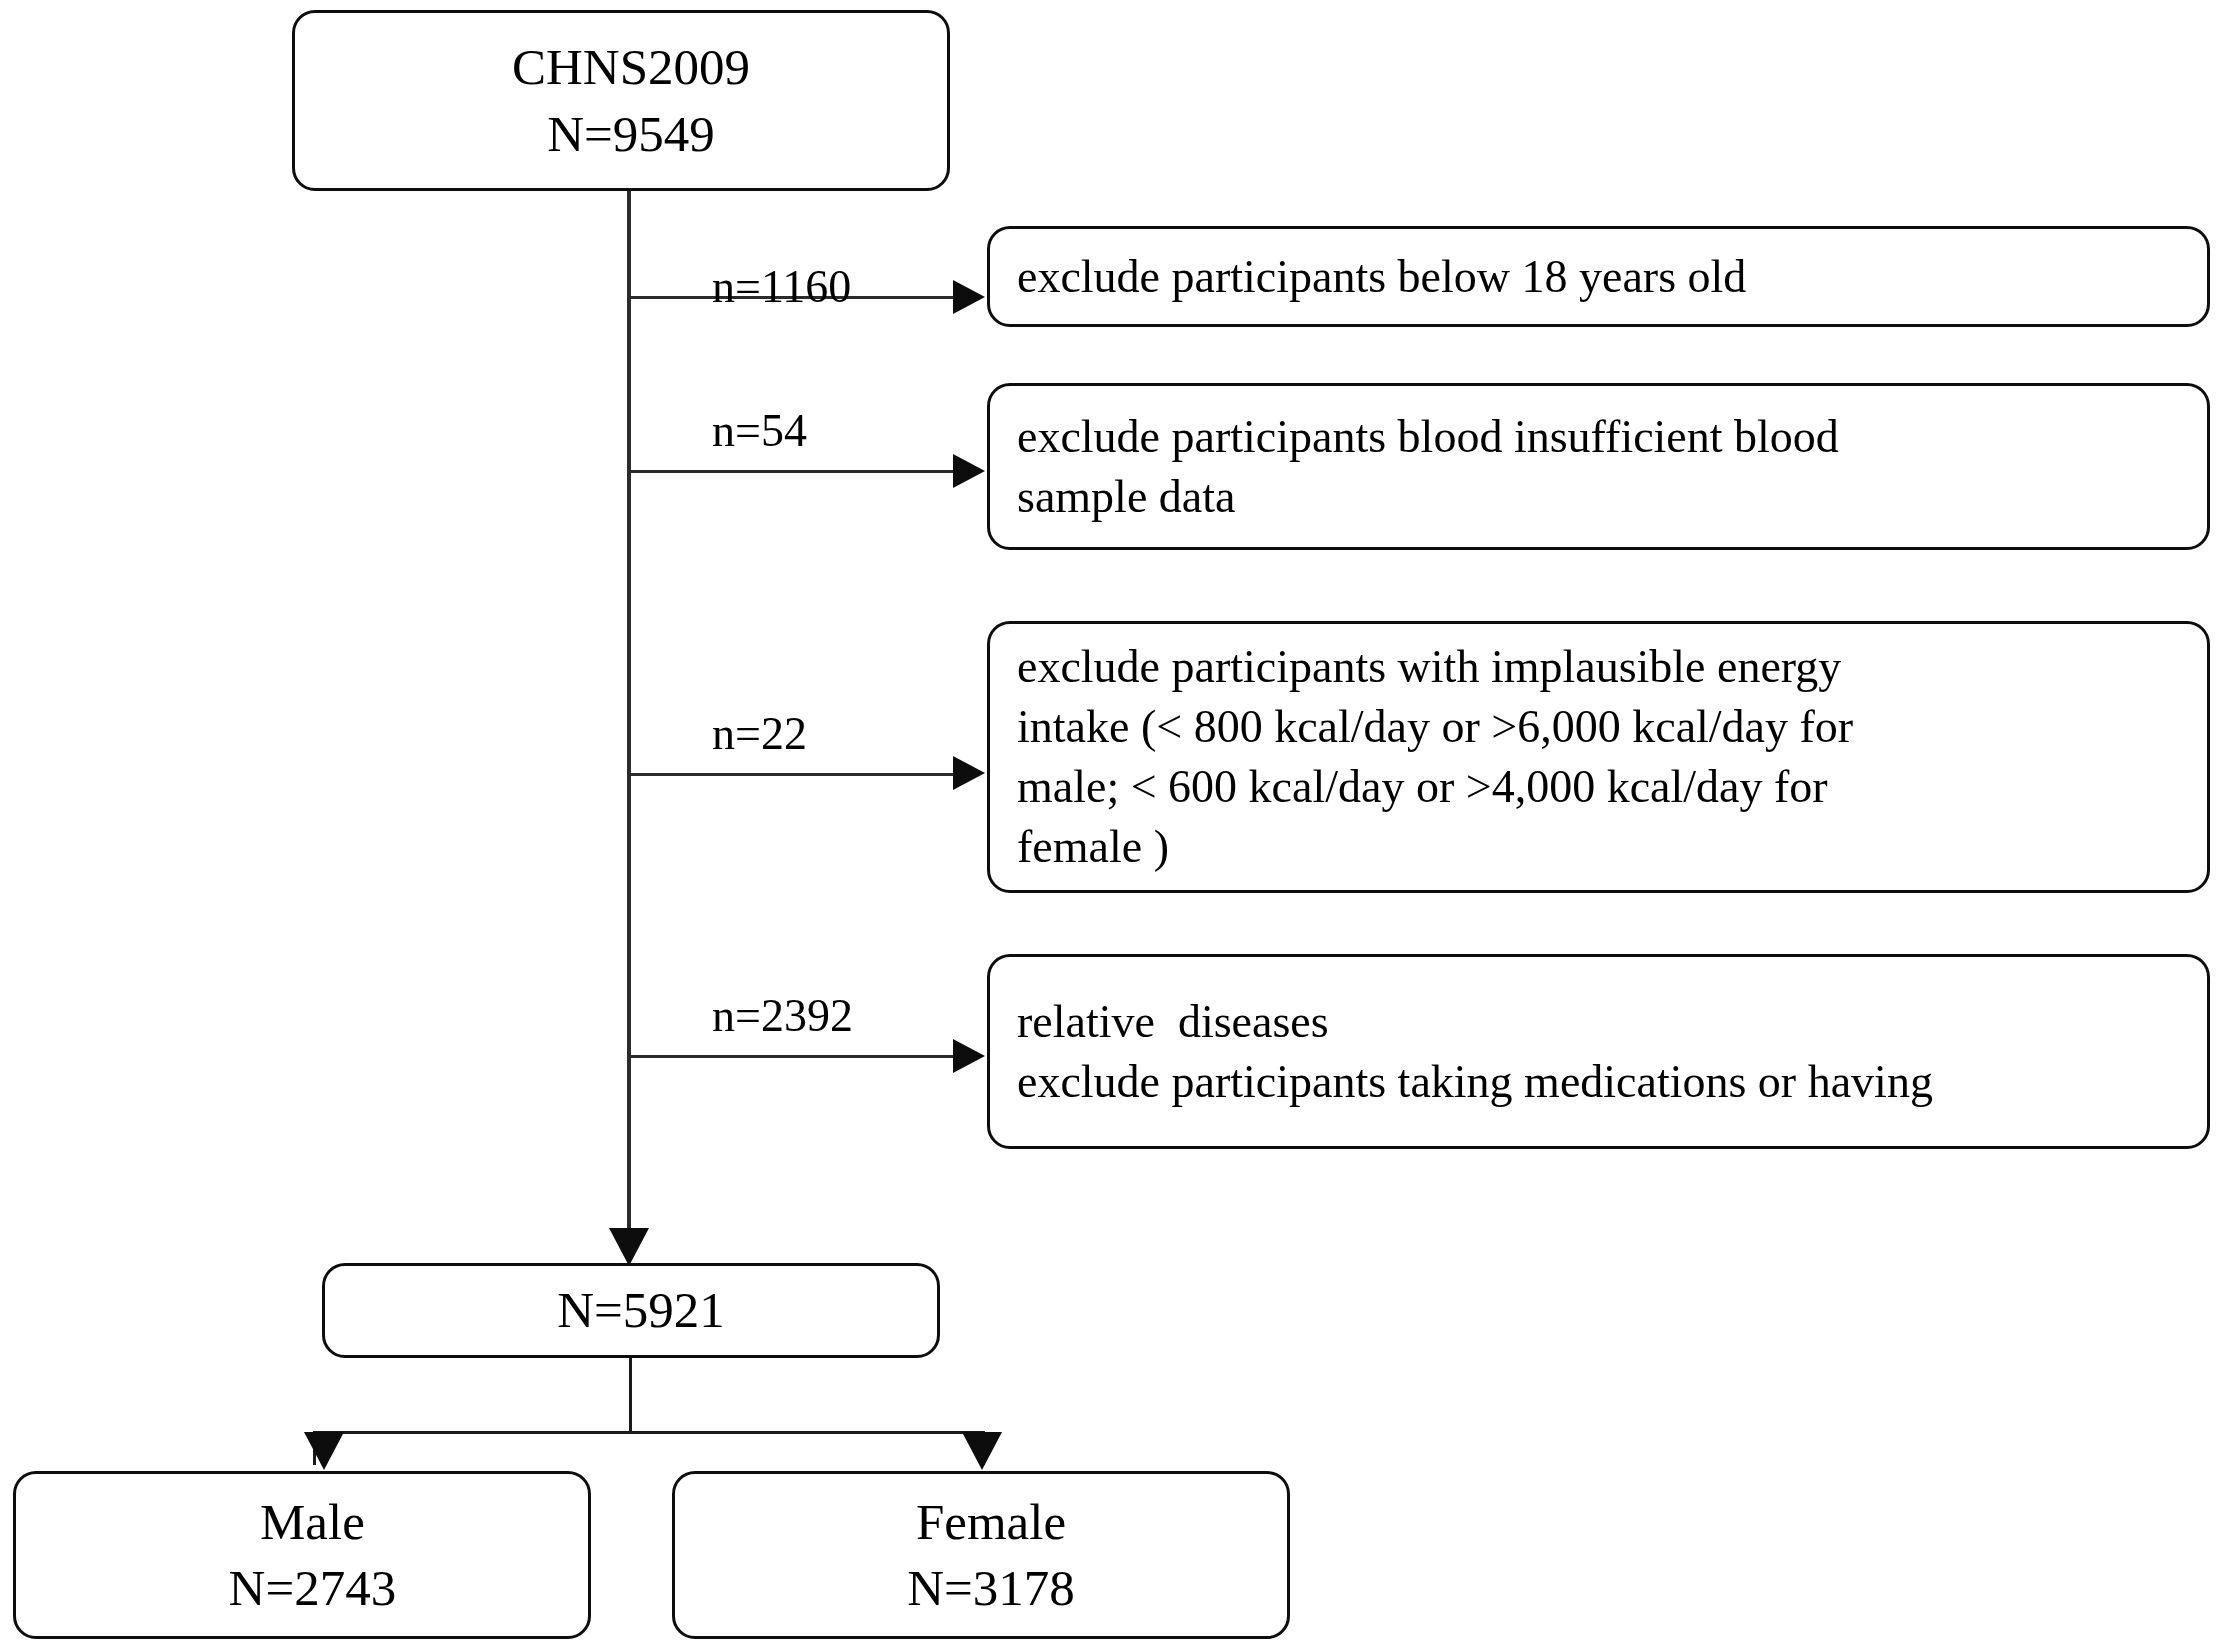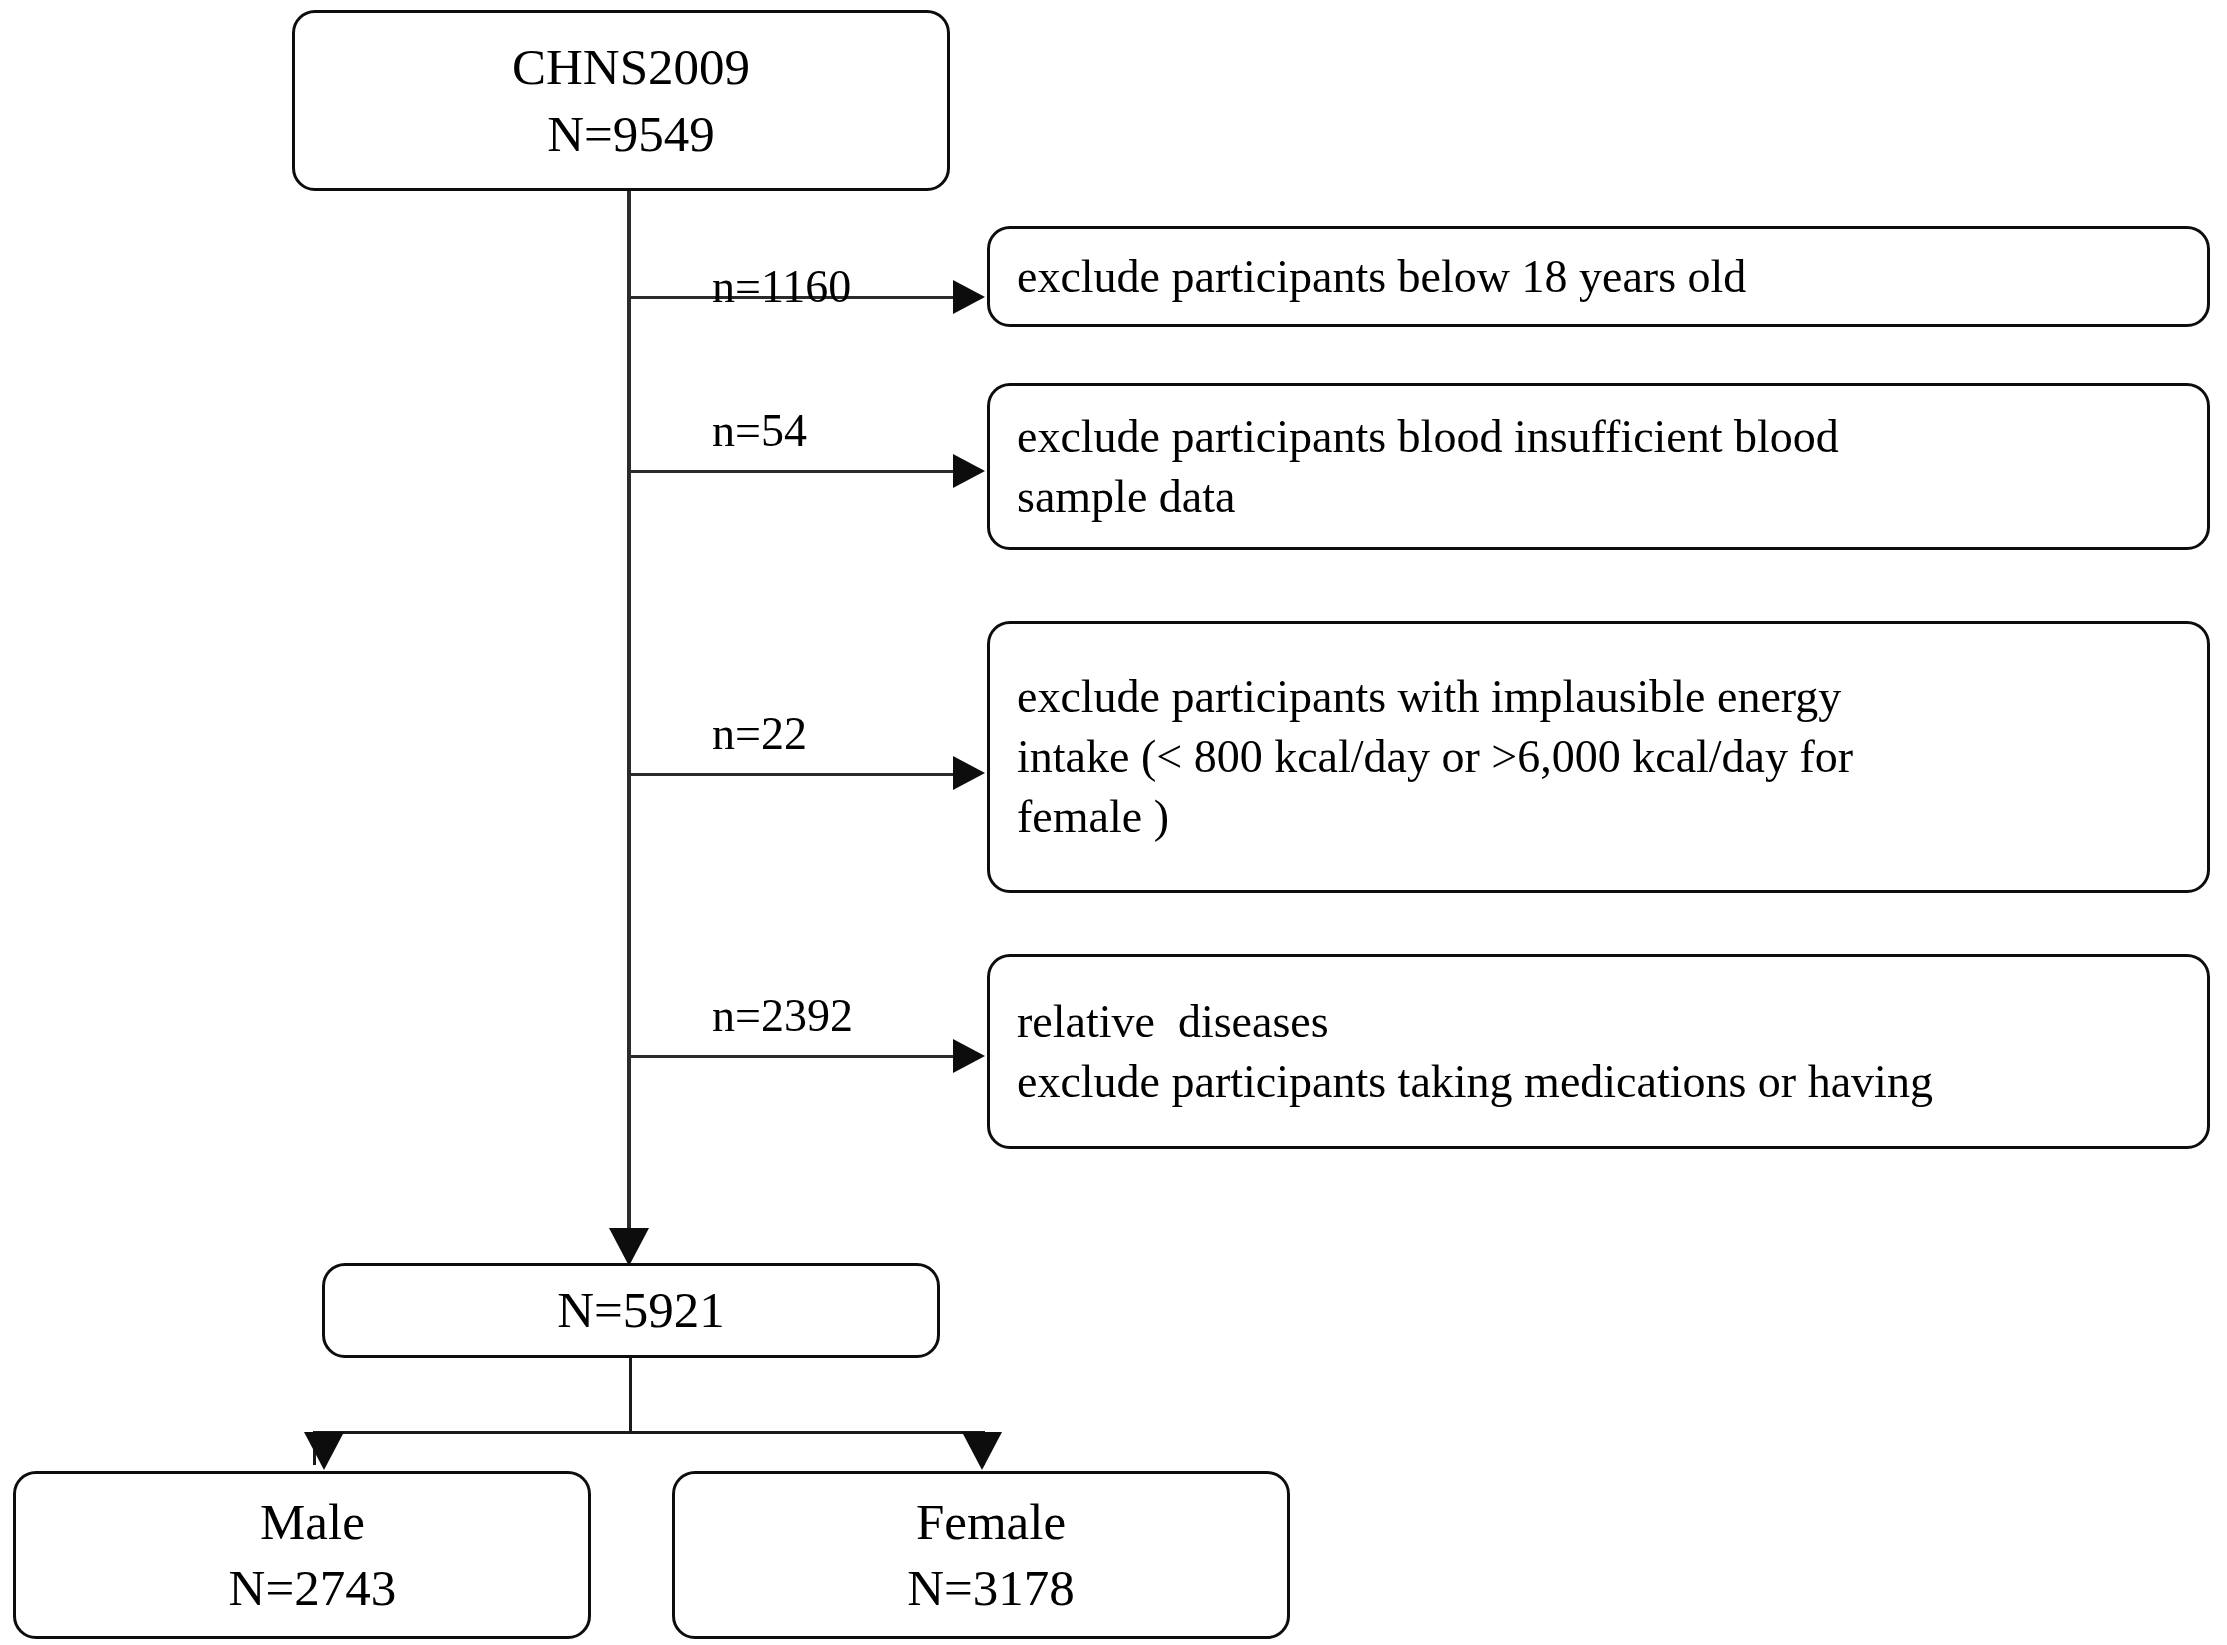--- a/index.html
+++ b/index.html
@@ -183,20 +183,21 @@
   </div>
 
   <div class="node node-ex ex2 left">
     <span class="line">exclude participants blood insufficient blood</span>
     <span class="line">sample data</span>
   </div>
 
   <div class="node node-ex ex3 left">
     <span class="line">exclude participants with implausible energy</span>
     <span class="line">intake (&lt; 800 kcal/day or &gt;6,000 kcal/day for</span>
+    <span class="line">male; &lt; 600 kcal/day or &gt;4,000 kcal/day for</span>
     <span class="line">female )</span>
   </div>
 
   <div class="node node-ex ex4 left">
     <span class="line">relative  diseases</span>
     <span class="line">exclude participants taking medications or having</span>
   </div>
 
   <div class="arrow-down to-final"></div>
 

